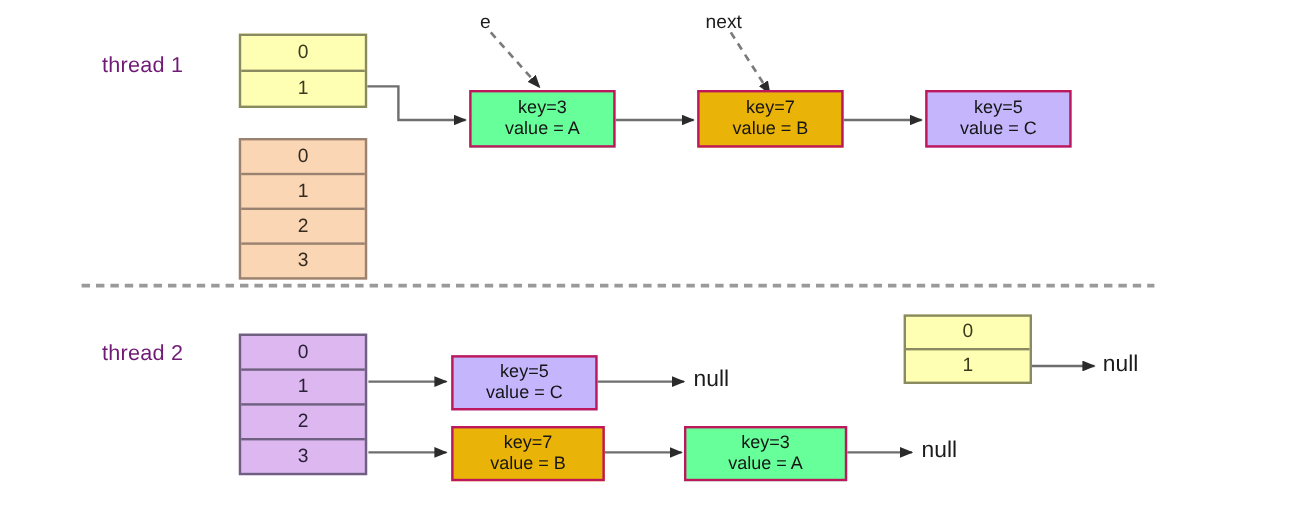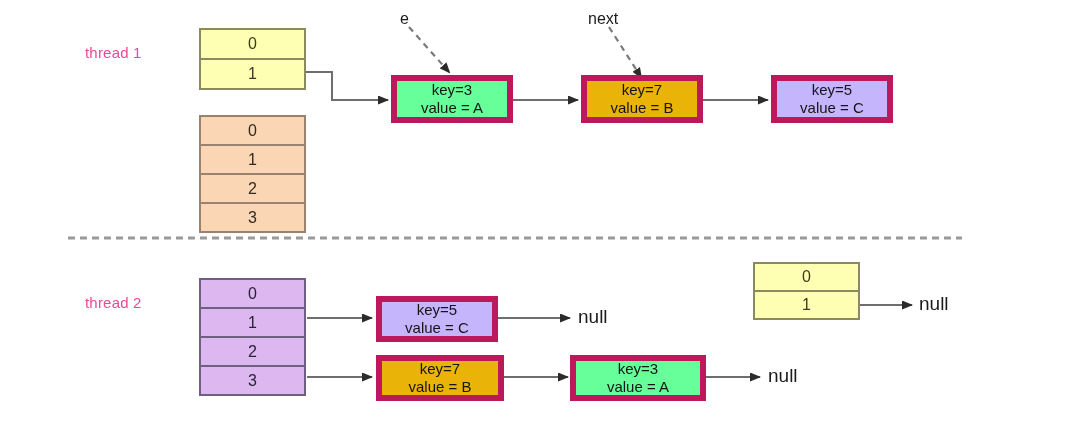--- a/index.html
+++ b/index.html
@@ -22,22 +22,22 @@
   #wires {
     position: absolute;
     left: 0; top: 0;
     width: 1080px; height: 434px;
     pointer-events: none;
   }
 
   
   .thread-label {
     position: absolute;
-    font-size: 15px;
-    color: #ec4899;
+    font-size: 18px;
+    color: #701a75;
     letter-spacing: .2px;
     white-space: nowrap;
   }
 
   
   .table {
     position: absolute;
     box-sizing: border-box;
     border: 2px solid #6b6b5e;
     display: flex;
@@ -60,21 +60,21 @@
   .table.yellow .cell { border-bottom-color: #8a8a60; color: #3b3b20; }
   .table.orange { border-color: #9a8270; background: #fad6b4; }
   .table.orange .cell { border-bottom-color: #9a8270; color: #332a20; }
   .table.purple { border-color: #6f5f80; background: #ddb8f0; }
   .table.purple .cell { border-bottom-color: #6f5f80; color: #2a2038; }
 
   
   .node {
     position: absolute;
     box-sizing: border-box;
-    border: 6px solid #be185d;
+    border: 2px solid #be185d;
     display: flex;
     flex-direction: column;
     align-items: center;
     justify-content: center;
     font-size: 15px;
     line-height: 1.22;
     color: #151515;
     white-space: nowrap;
   }
   .node.green  { background: #66ff99; }
@@ -156,21 +156,21 @@
   </div>
   <div class="node lime" style="left:581px; top:75px; width:122px; height:48px;">
     <div>key=7</div>
     <div>value = B</div>
   </div>
   <div class="node blue" style="left:771px; top:75px; width:122px; height:48px;">
     <div>key=5</div>
     <div>value = C</div>
   </div>
 
-  <div class="thread-label" style="left:85px; top:294px;">thread 2</div>
+  <div class="thread-label" style="left:85px; top:284px;">thread 2</div>
 
   <div class="table purple" style="left:199px; top:278px; width:107px; height:118px;">
     <div class="cell">0</div>
     <div class="cell">1</div>
     <div class="cell">2</div>
     <div class="cell">3</div>
   </div>
 
   <div class="node blue" style="left:376px; top:296px; width:122px; height:46px;">
     <div>key=5</div>

